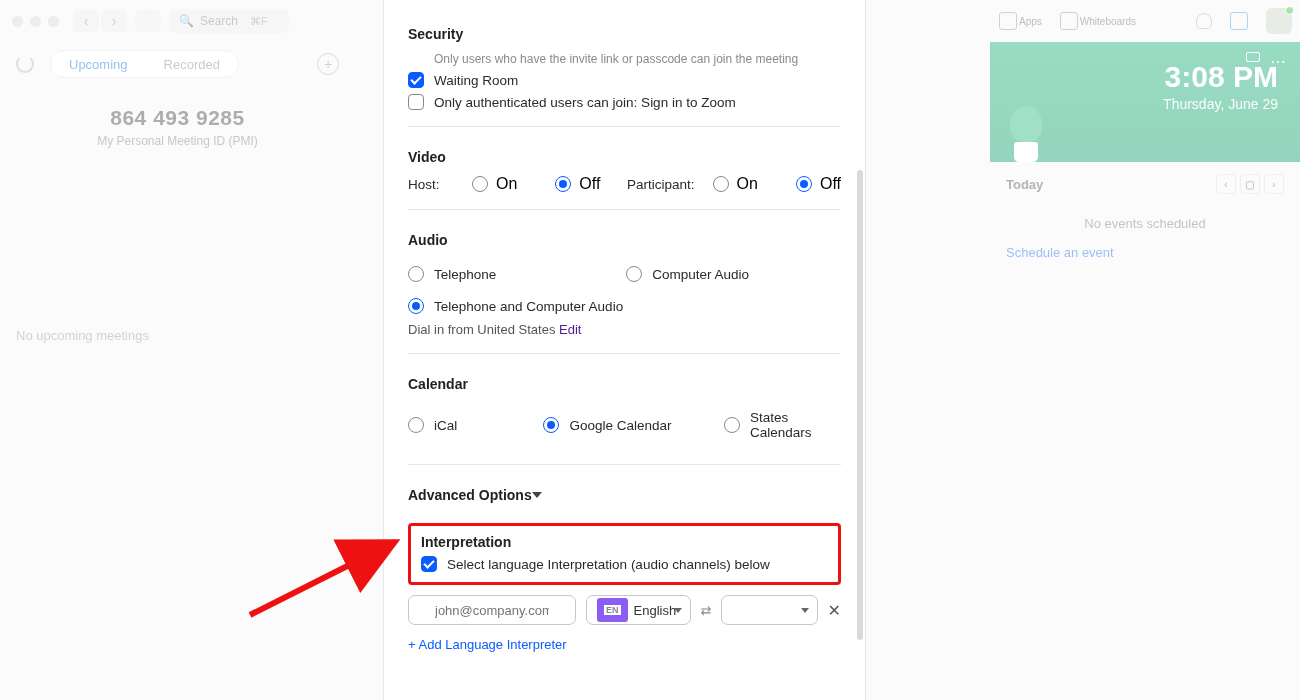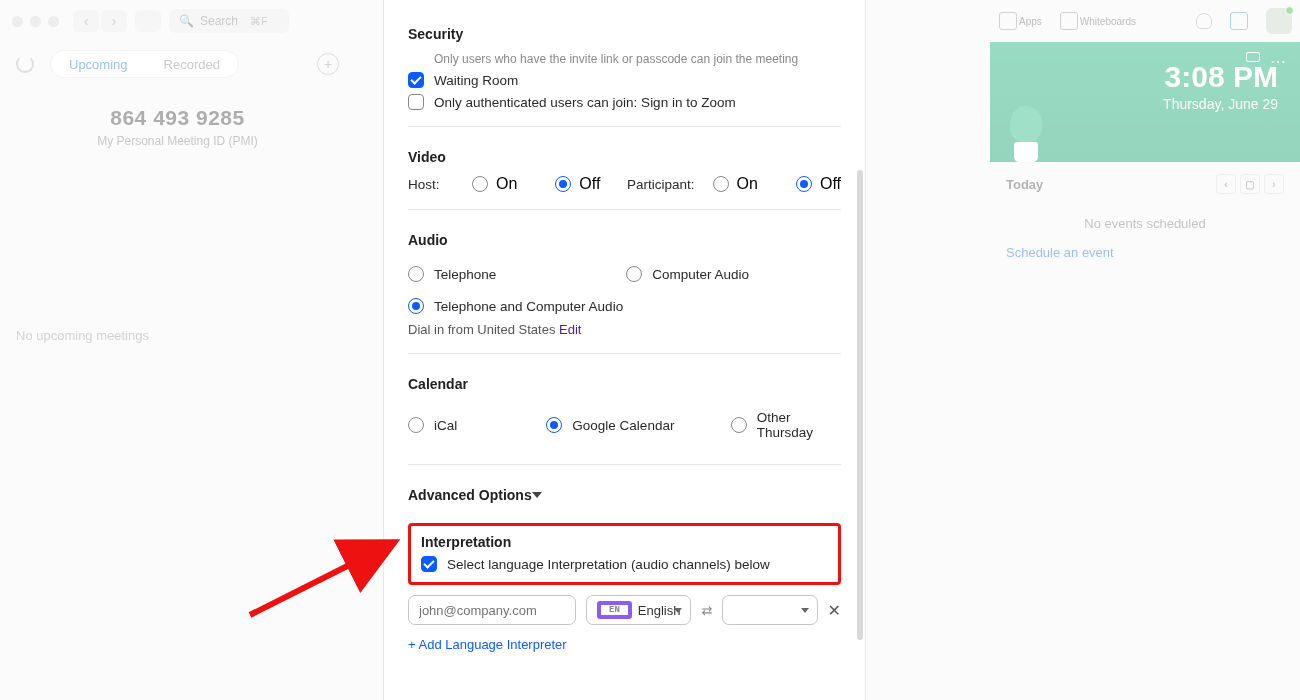--- a/index.html
+++ b/index.html
@@ -77,23 +77,23 @@
 .vg-gap { width:40px; }
 .dial-line { font-size:13px; color:#555; margin-left:0; margin-top:4px;}
 .dial-line a { color:#4c1d95; text-decoration:none; }
 .adv-row { display:flex; align-items:center; font-size:14px; font-weight:600; color:#222; margin-top:22px;}
 .chev-down { width:0;height:0;border-left:5px solid transparent;border-right:5px solid transparent;border-top:6px solid #444;}
 
 .interp-box { border:3px solid #e11; border-radius:4px; padding:8px 10px 10px 10px; margin-top:20px;}
 .interp-title { font-size:14px; font-weight:600; color:#222; margin-bottom:6px;}
 .assign-hint { font-size:12.5px; color:#8a8a8a; margin-top:6px;}
 .lang-row { display:flex; align-items:center; gap:10px; margin-top:10px;}
-.email-inp { border:1px solid #c7c7c7; border-radius:7px; height:30px; width:168px; padding:0 10px; font-size:13px; color:#888;}
+.email-inp { border:1px solid #c7c7c7; border-radius:7px; height:30px; width:168px; padding:0 26px; font-size:13px; color:#888;}
 .lang-sel { border:1px solid #c7c7c7; border-radius:7px; height:30px; width:120px; padding:0 10px; font-size:13px; color:#333; display:flex; align-items:center; gap:6px; position:relative;}
-.lang-sel .en-badge { font-size:9px; font-weight:600; color:#888; border:4px solid #8b5cf6; border-radius:3px; padding:0 8px;font-family:Liberation Mono, monospace;}
+.lang-sel .en-badge { font-size:9px; font-weight:600; color:#888; border:7px solid #8b5cf6; border-radius:3px; padding:0 2px;}
 .lang-sel .dd { position:absolute; right:8px; width:0;height:0;border-left:4px solid transparent;border-right:4px solid transparent;border-top:5px solid #666;}
 .swap-ico { color:#888; font-size:13px;}
 .lang-sel.empty { width:110px;}
 .x-btn { color:#555; font-size:16px; font-weight:300;}
 .add-link { font-size:13px; color:#0b5cff; margin-top:12px;}
 
 
 .red-arrow { position:absolute; left:245px; top:530px; z-index:20; }
 .red-arrow svg { overflow:visible; }
 </style>
@@ -238,21 +238,21 @@
     <div class="radio-row" style="width:150px">
       <div class="radio"></div>
       <span>iCal</span>
     </div>
     <div class="radio-row" style="width:200px">
       <div class="radio sel"></div>
       <span>Google Calendar</span>
     </div>
     <div class="radio-row" style="margin-left:auto">
       <div class="radio"></div>
-      <span>Other Thursday</span>
+      <span>States Calendars</span>
     </div>
   </div>
   <div class="divider"></div>
 
   <div class="adv-row">
     <span>Advanced Options</span>
     <div class="chev-down"></div>
   </div>
 
   <div class="interp-box">

